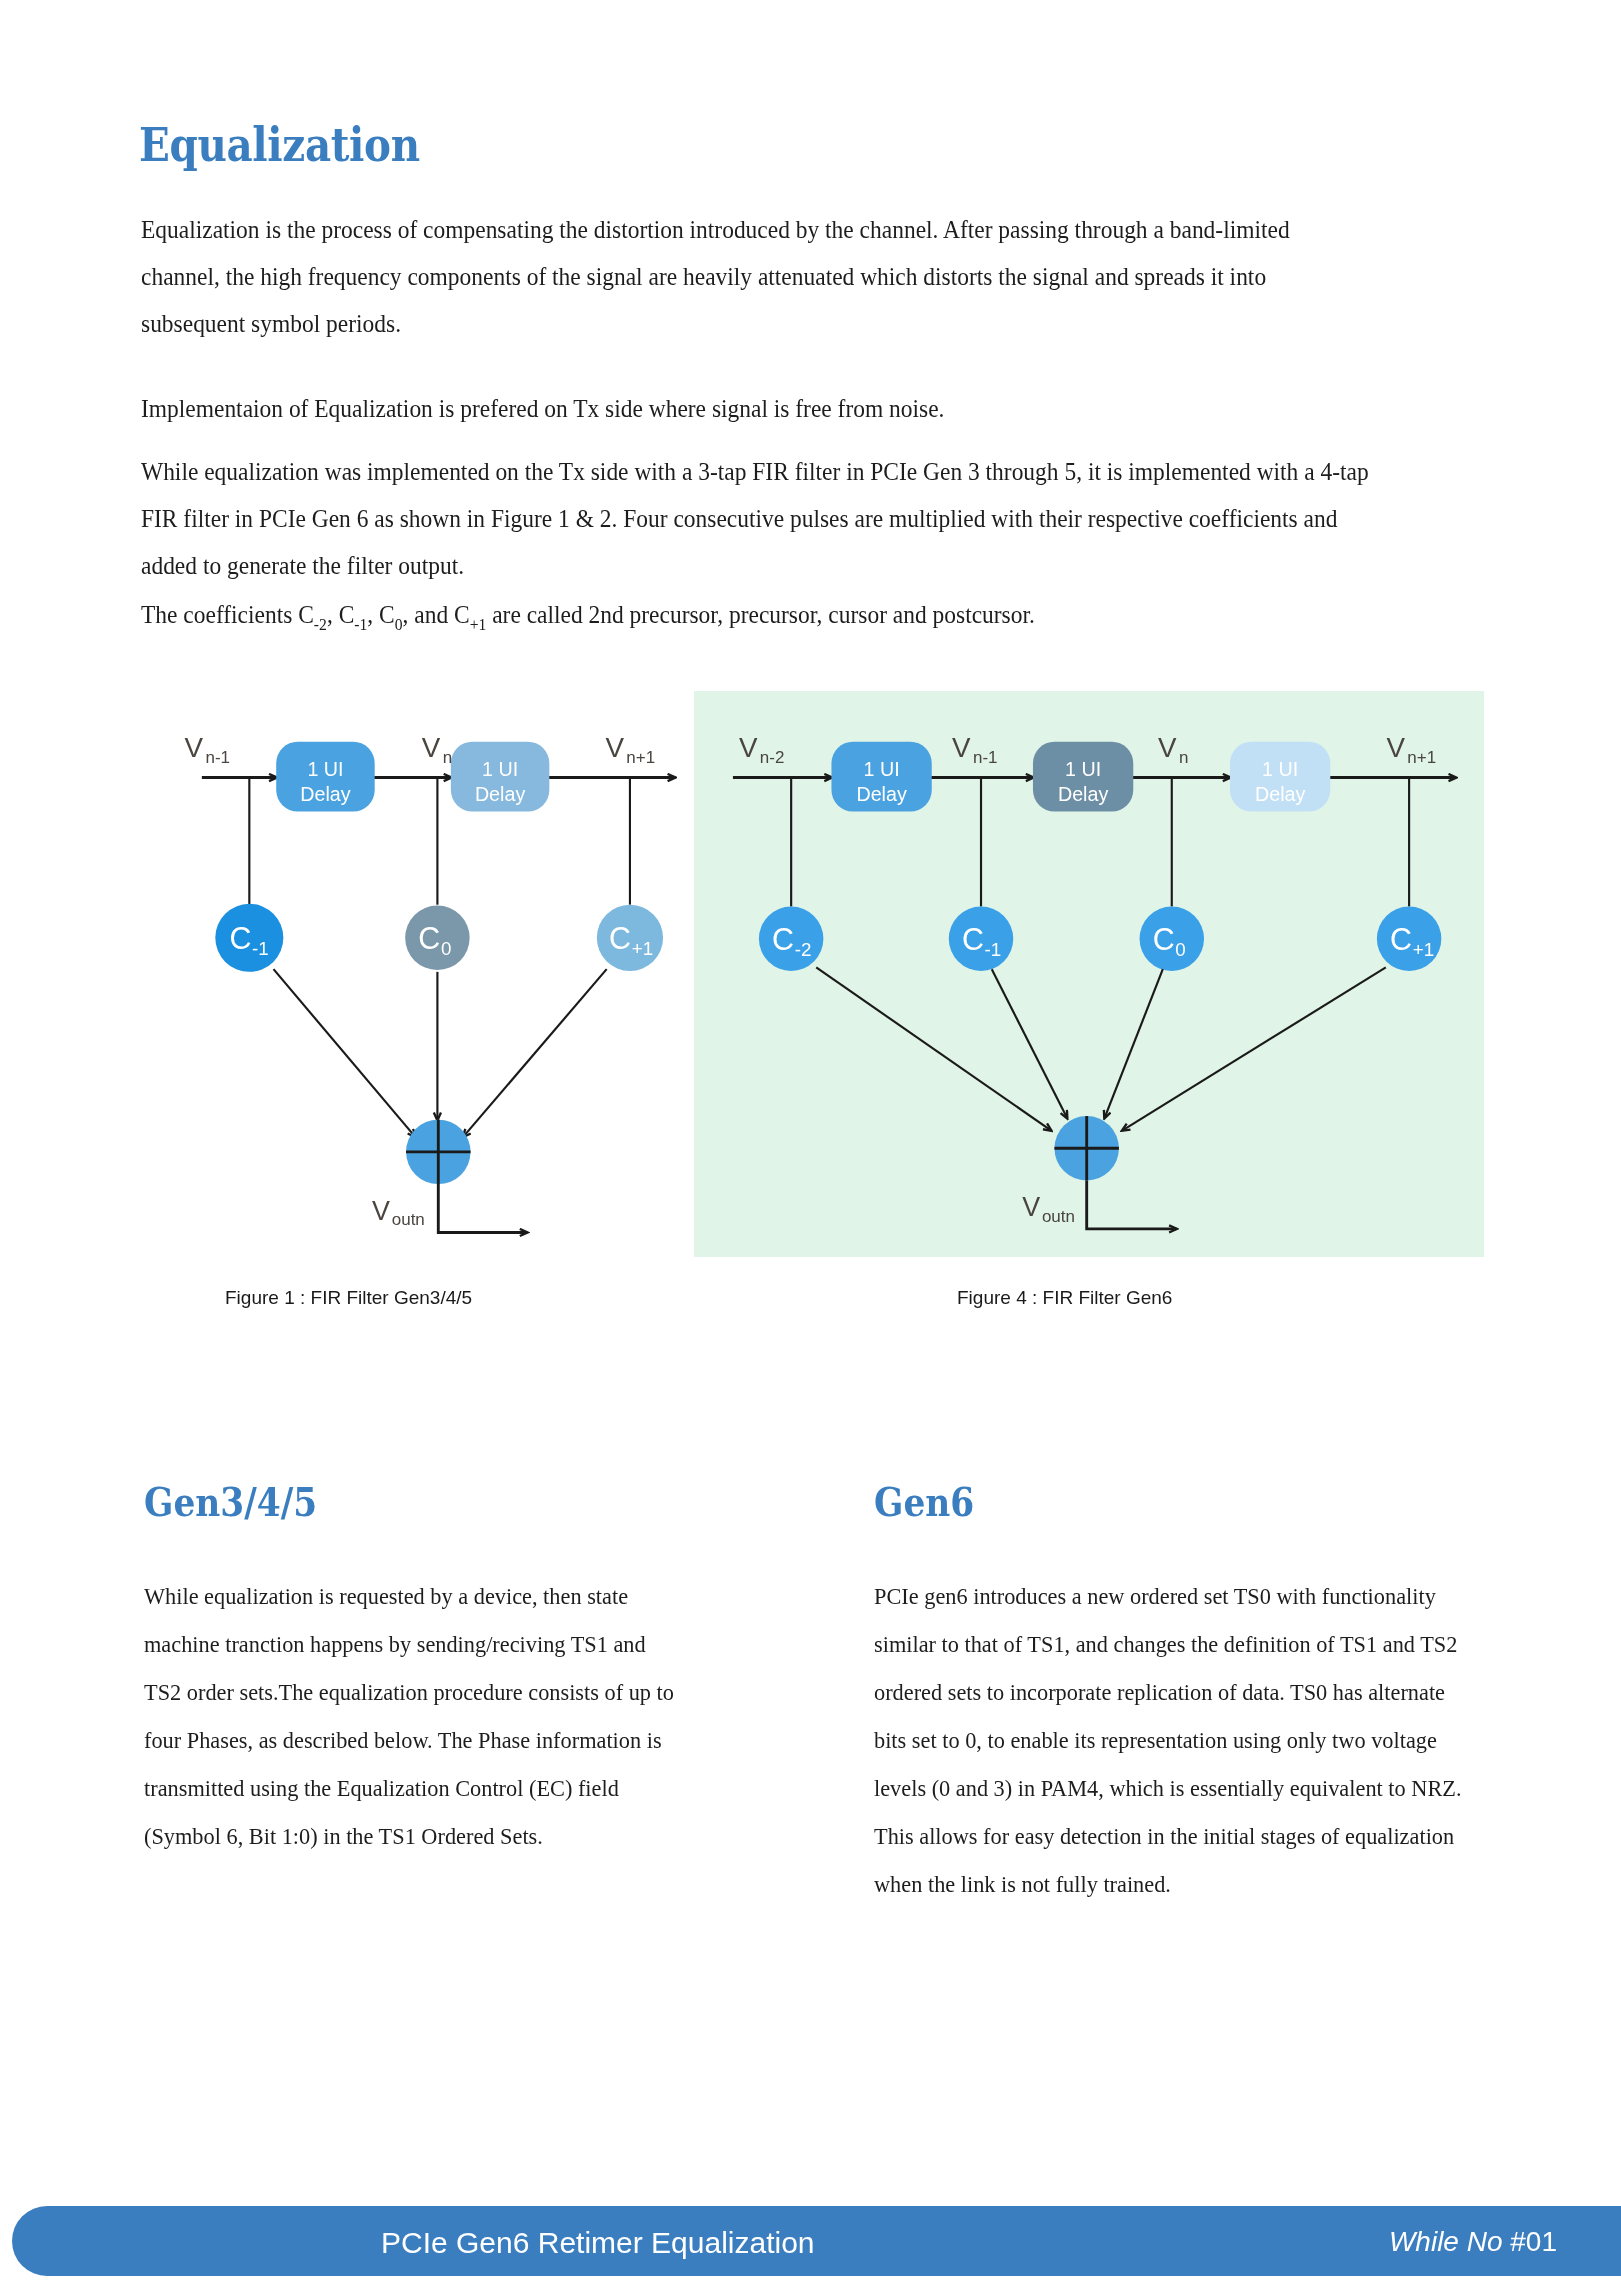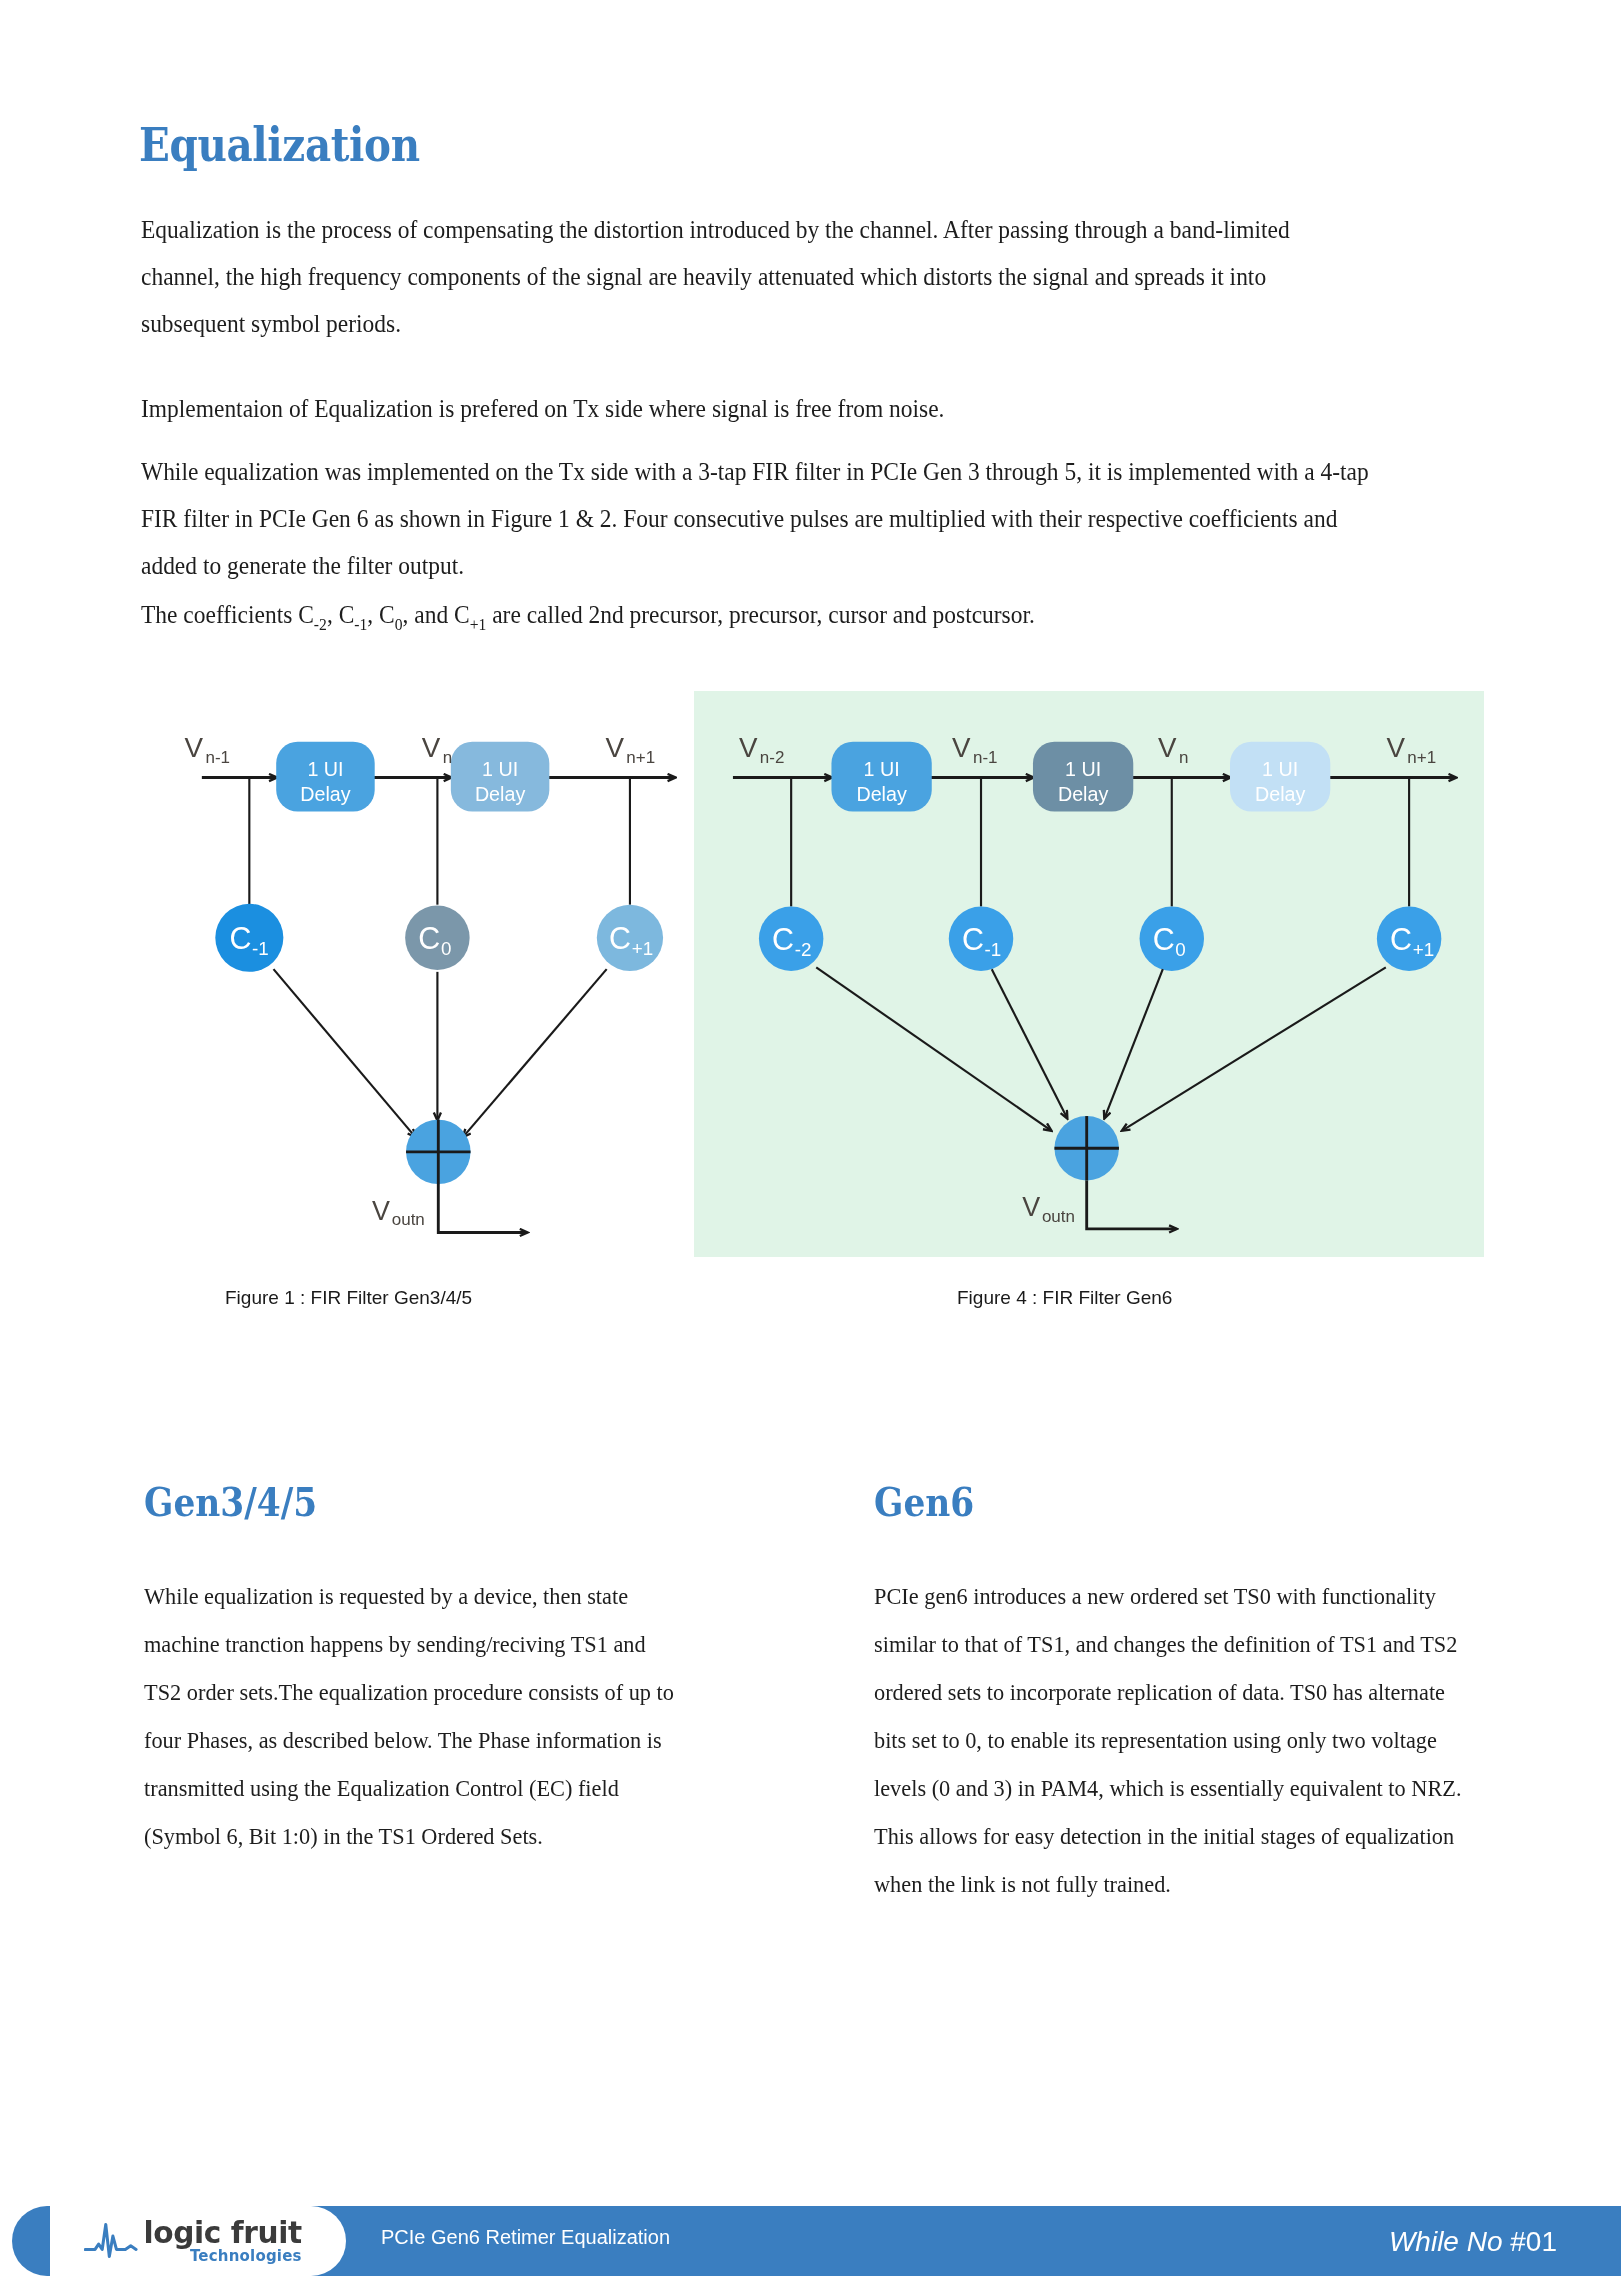--- a/index.html
+++ b/index.html
@@ -157,21 +157,21 @@
     letter-spacing: 0.2px;
     display: block;
     text-align: right;
     margin-top: 0.9px;
   }
   .footer-title {
     position: absolute;
     left: 369px;
     top: 40px;
     font-family: "Liberation Sans", sans-serif;
-    font-size: 20px;
+    font-size: 30px;
     color: #ffffff;
   }
   .footer-page {
     position: absolute;
     right: 76px;
     top: 40px;
     font-family: "Liberation Sans", sans-serif;
     font-size: 28px;
     color: #ffffff;
     white-space: nowrap;
@@ -341,29 +341,20 @@
 
   <div class="h2 h2-left">Gen3/4/5</div>
   <div class="col col-left">While equalization is requested by a device, then state machine tranction happens by sending/reciving TS1 and TS2 order sets.The equalization procedure consists of up to four Phases, as described below. The Phase information is transmitted using the Equalization Control (EC) field (Symbol 6, Bit 1:0) in the TS1 Ordered Sets.</div>
 
   <div class="h2 h2-right">Gen6</div>
   <div class="col col-right">PCIe gen6 introduces a new ordered set TS0 with functionality similar to that of TS1, and changes the definition of TS1 and TS2 ordered sets to incorporate replication of data. TS0 has alternate bits set to 0, to enable its representation using only two voltage levels (0 and 3) in PAM4, which is essentially equivalent to NRZ. This allows for easy detection in the initial stages of equalization when the link is not fully trained.</div>
 
   <div class="footer">
     <div class="footer-bar"></div>
 
-    <div class="footer-logo-plate">
-      <svg class="logo-wave" width="56" height="41" viewBox="0 0 62 46" xmlns="http://www.w3.org/2000/svg">
-        <path d="M1,33 L12,33 L16,27 L20,33 L24,5 L28,41 L32,18 L36,33 L46,33 L52,29 L58,33" fill="none" stroke="#3a7ec0" stroke-width="3.4" stroke-linejoin="round" stroke-linecap="round"></path>
-      </svg>
-      <span class="logo-text-wrap">
-        <span class="logo-main">logic fruit</span>
-        <span class="logo-sub">Technologies</span>
-      </span>
-    </div>
 
     <div class="footer-title">PCIe Gen6 Retimer Equalization</div>
 
     <div class="footer-page">
       <span class="pn">While No</span>
       <span class="num">#01</span>
     </div>
   </div>
 
 </div>

